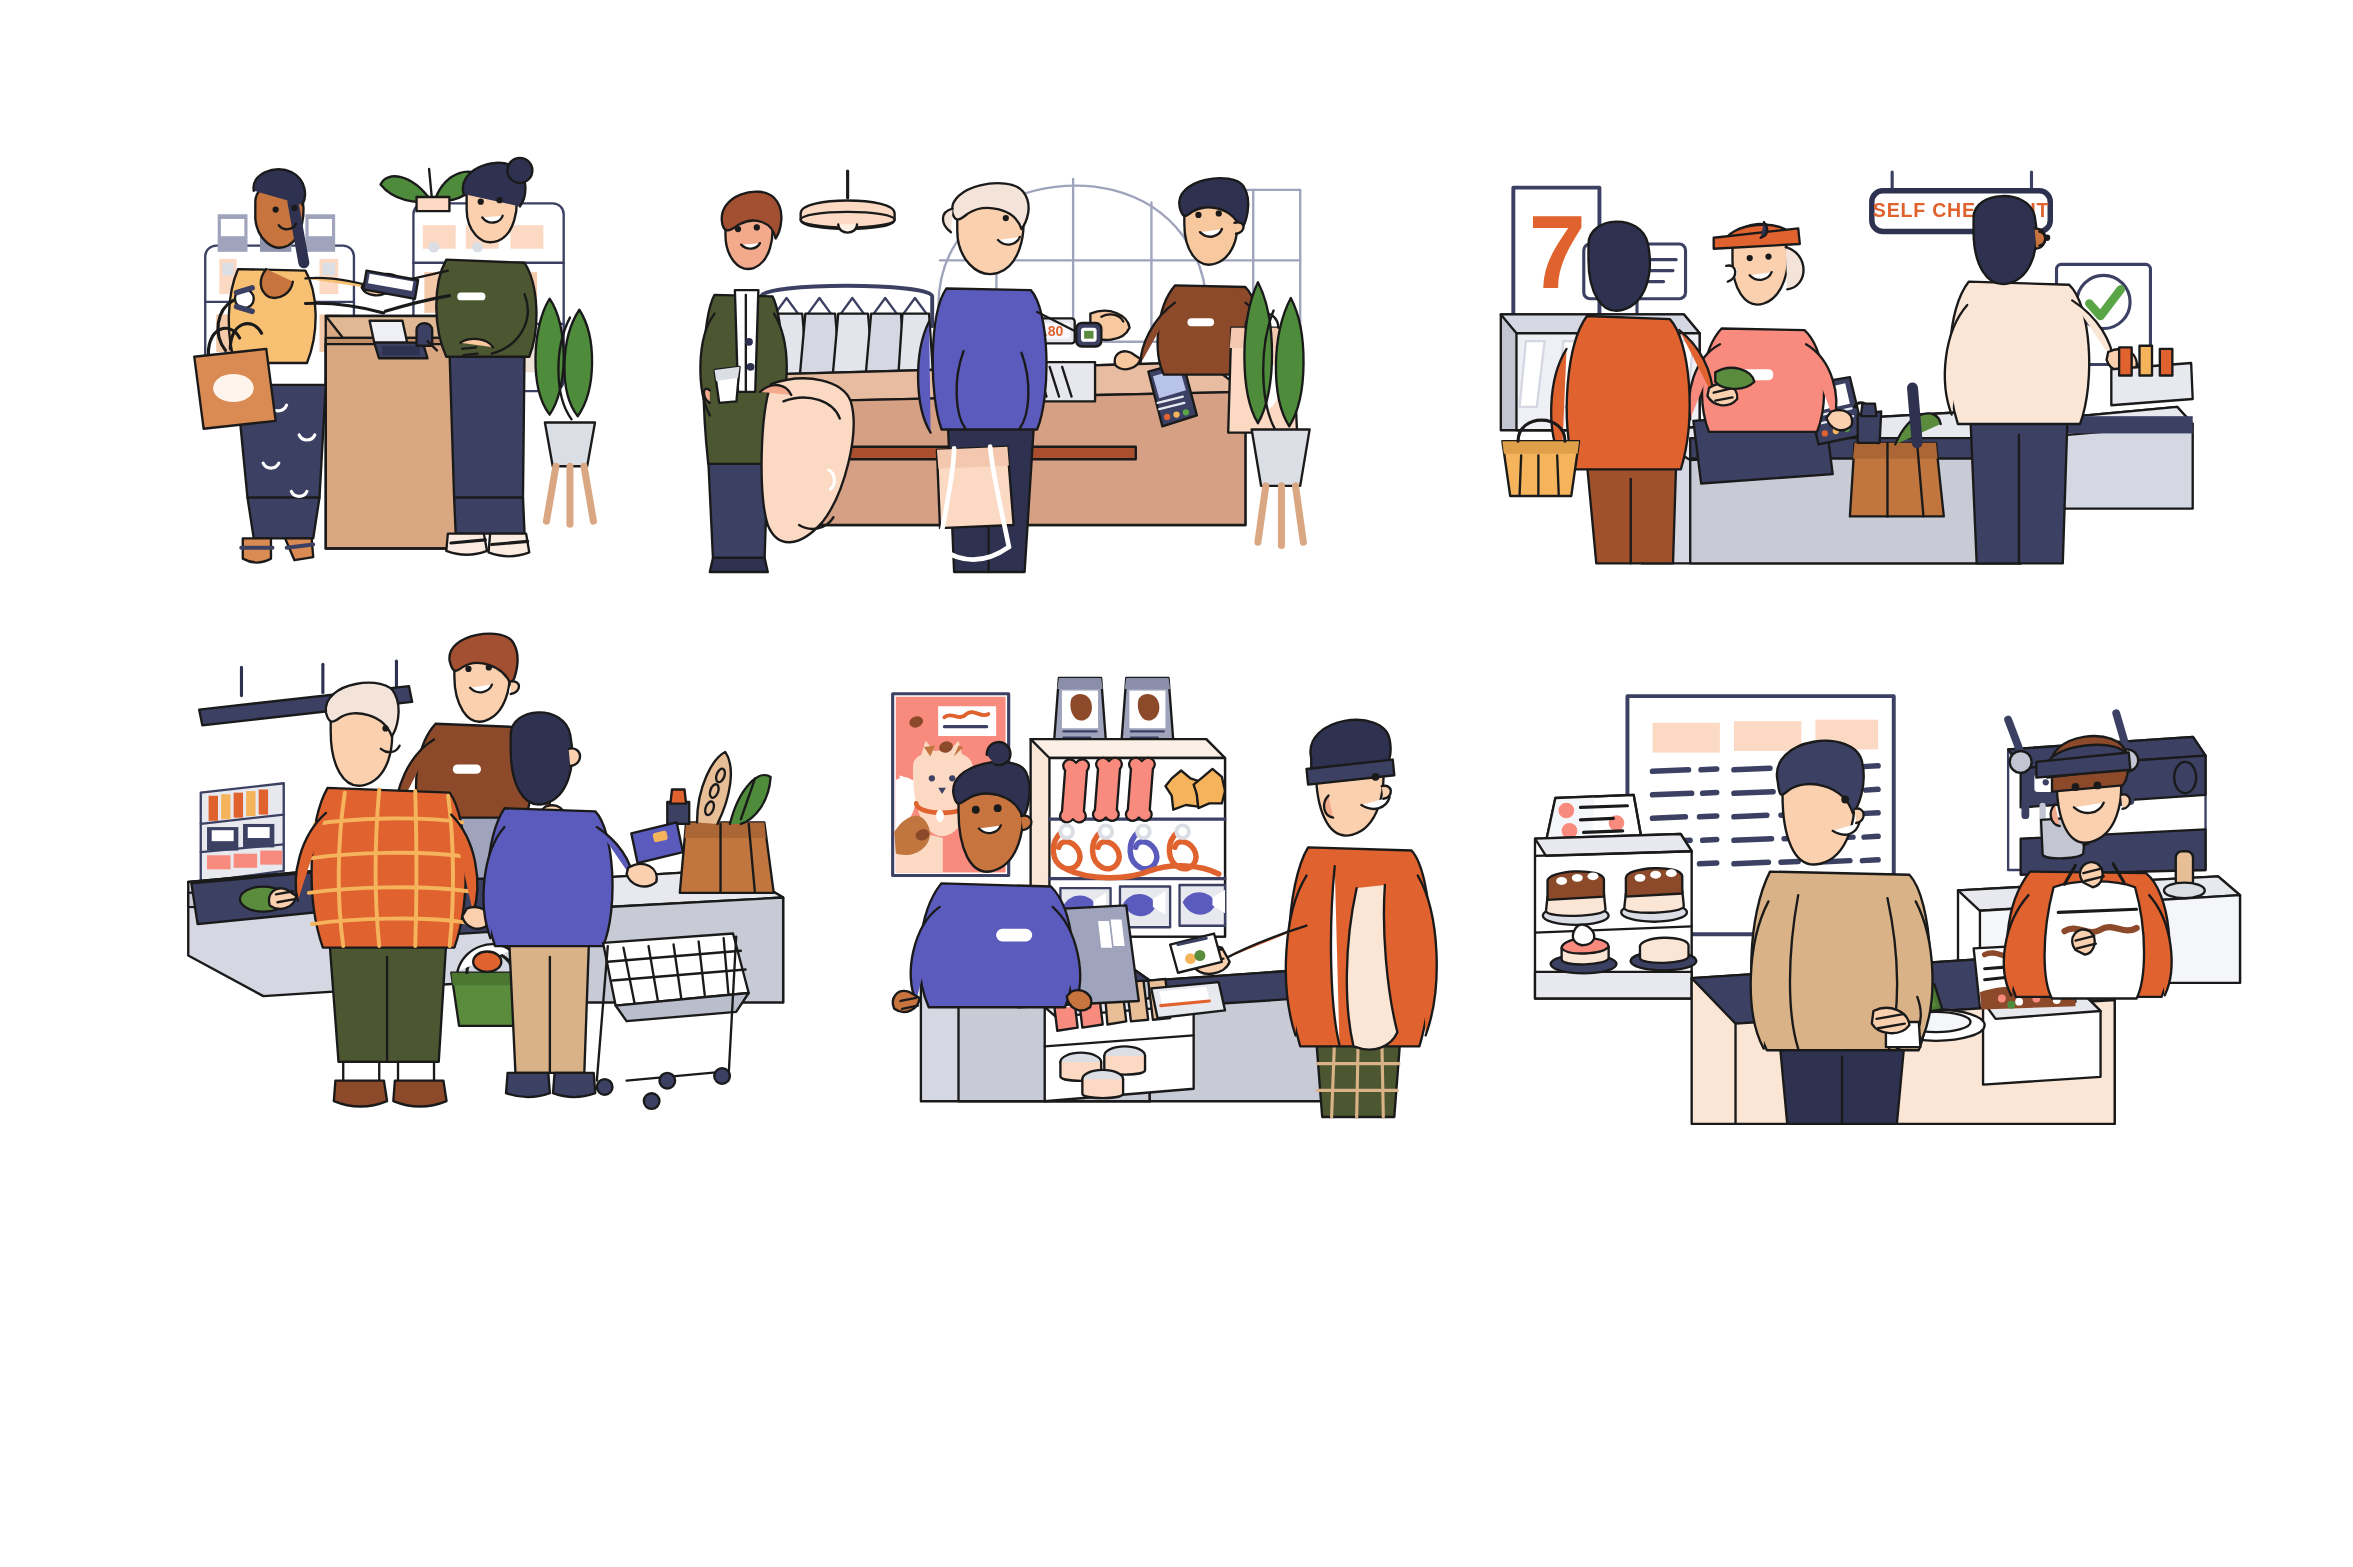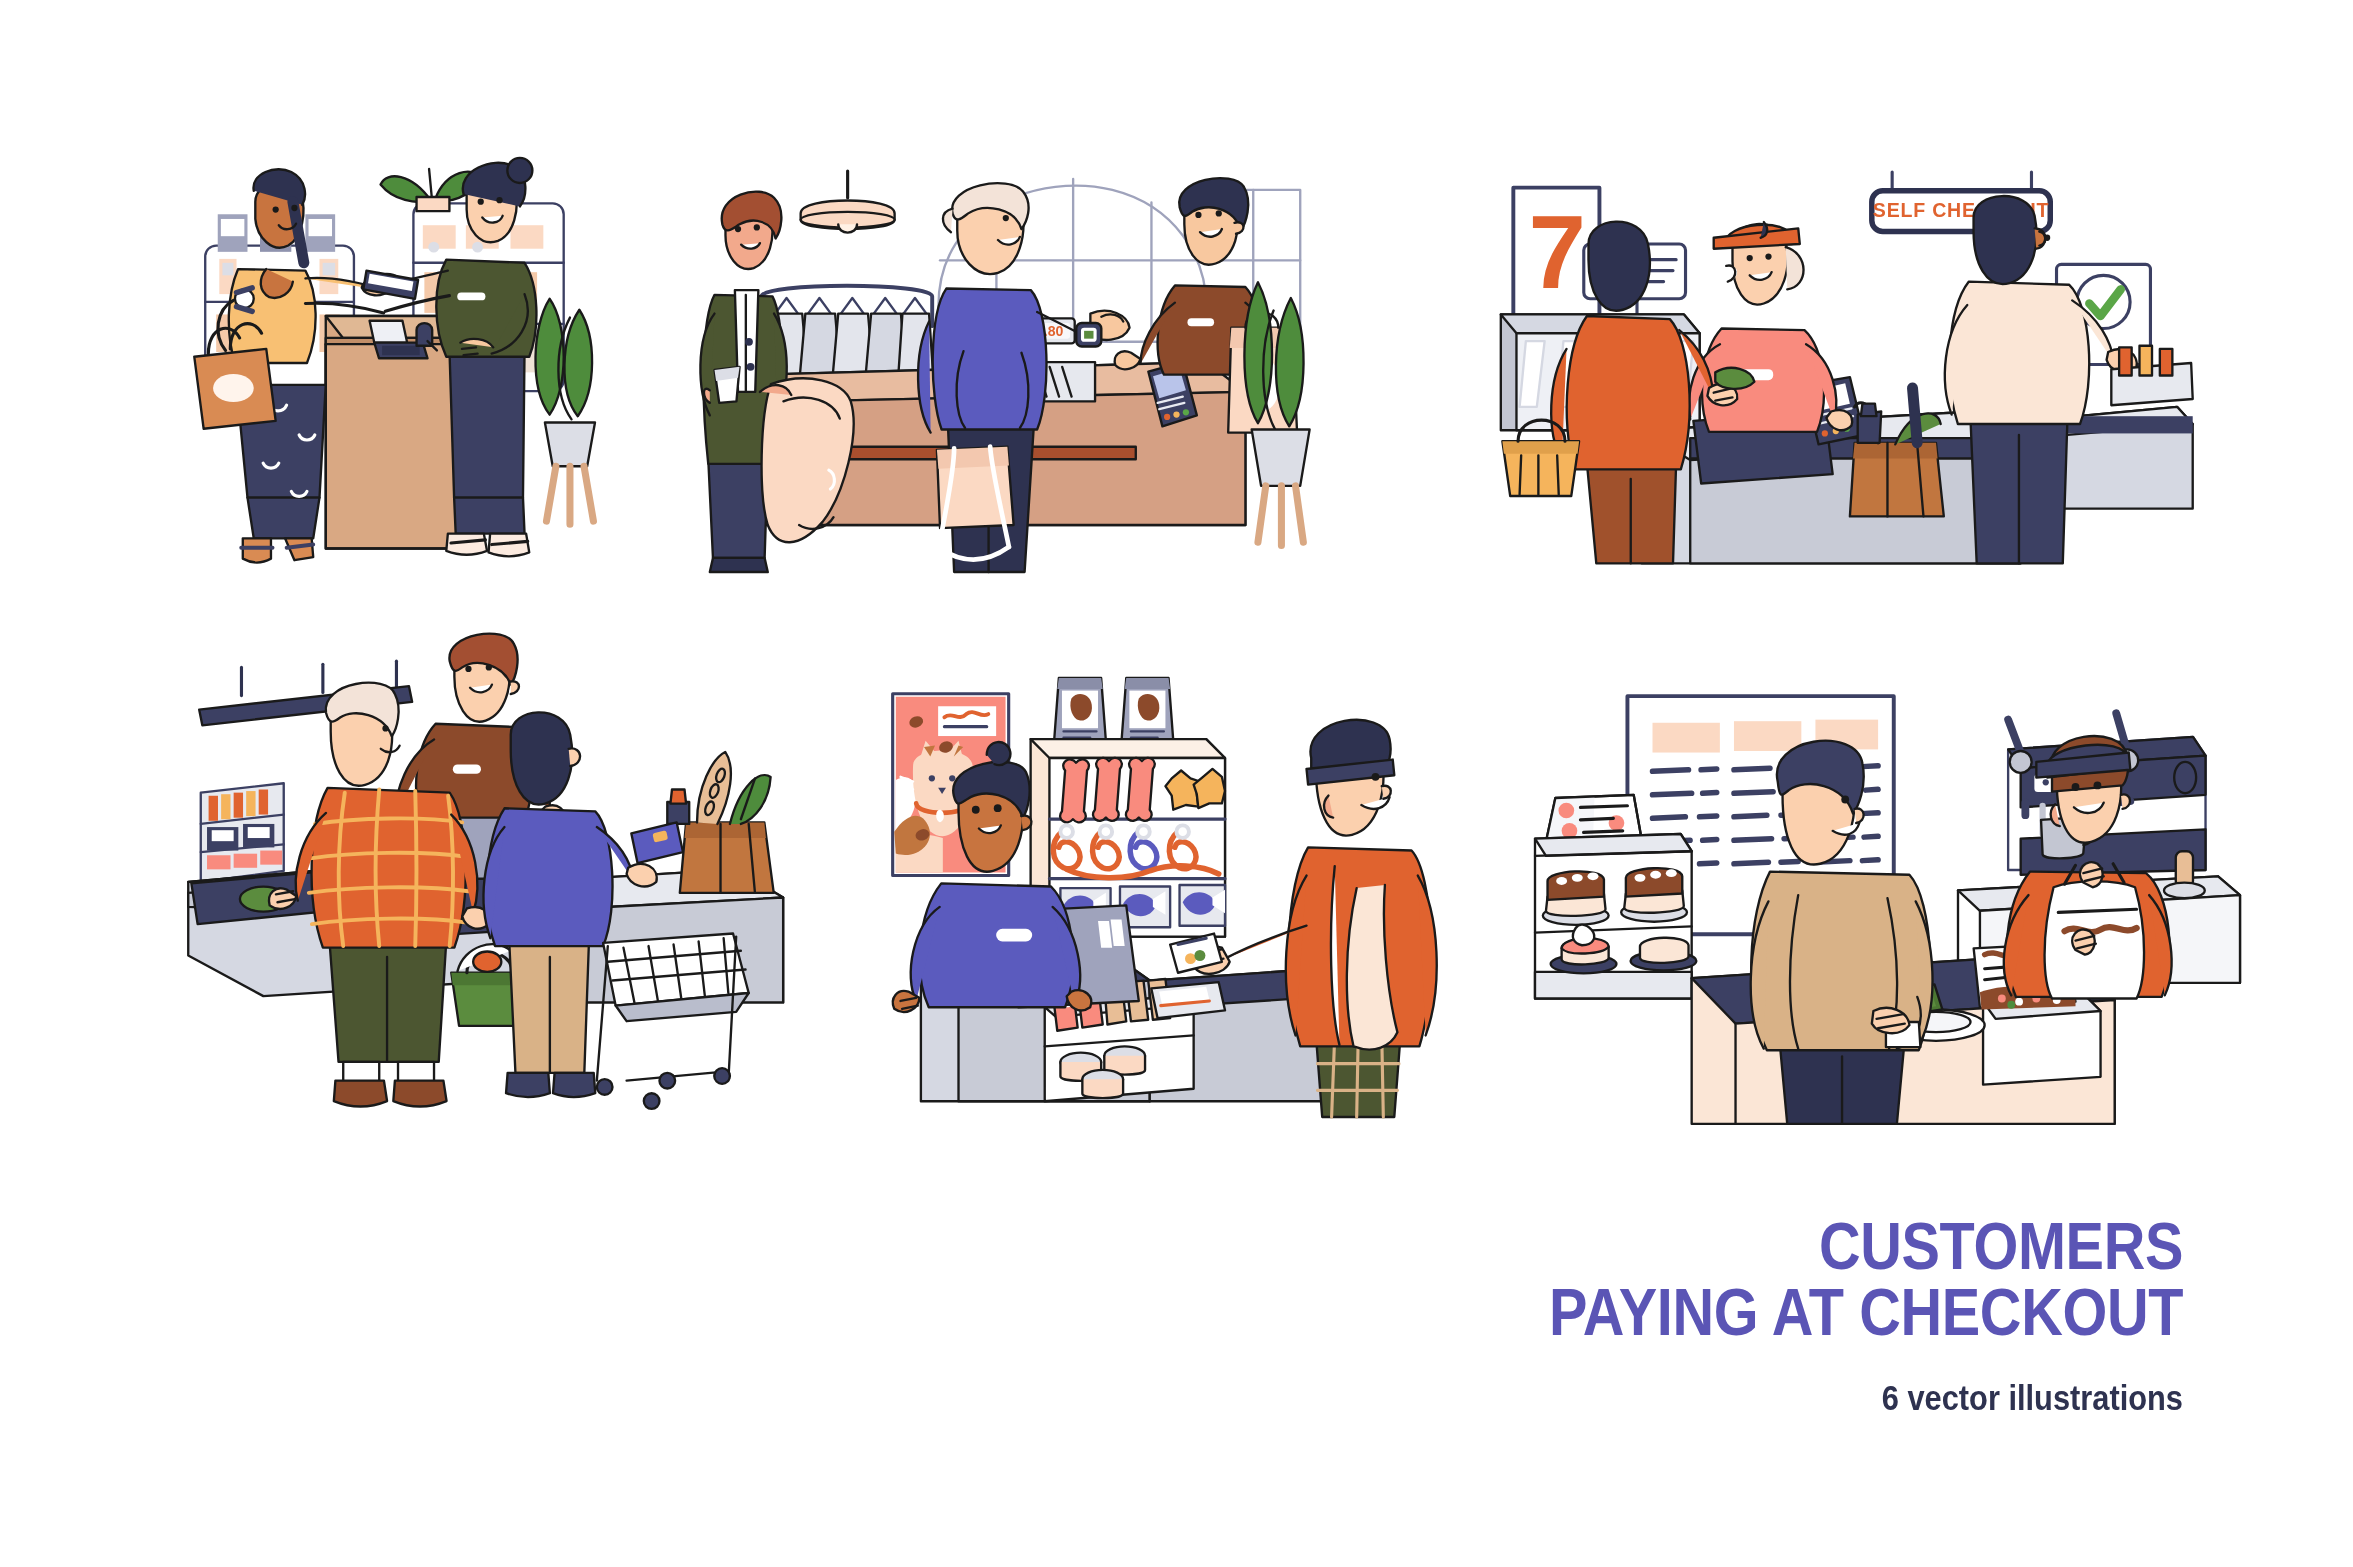--- a/index.html
+++ b/index.html
@@ -1082,20 +1082,15 @@
           <circle cx="718" cy="128" r="5" fill="#1A1A1A" stroke="none"></circle>
           <path d="M688 156 C702 168 720 164 726 150" fill="#fff" stroke-width="3"></path>
           <path d="M748 140 C762 136 764 156 750 158" fill="#FBD0AE"></path>
           <path d="M664 152 C654 162 658 178 670 180" fill="#F2A98C"></path>
         </g>
 
       </g>
     </svg>
   </div>
 
-  <div id="title-block">
-    <div class="title-line">CUSTOMERS</div>
-    <div class="title-line">PAYING AT CHECKOUT</div>
-    <div id="subtitle">6 vector illustrations</div>
-  </div>
 
 </div>
 
 
 </body></html>

